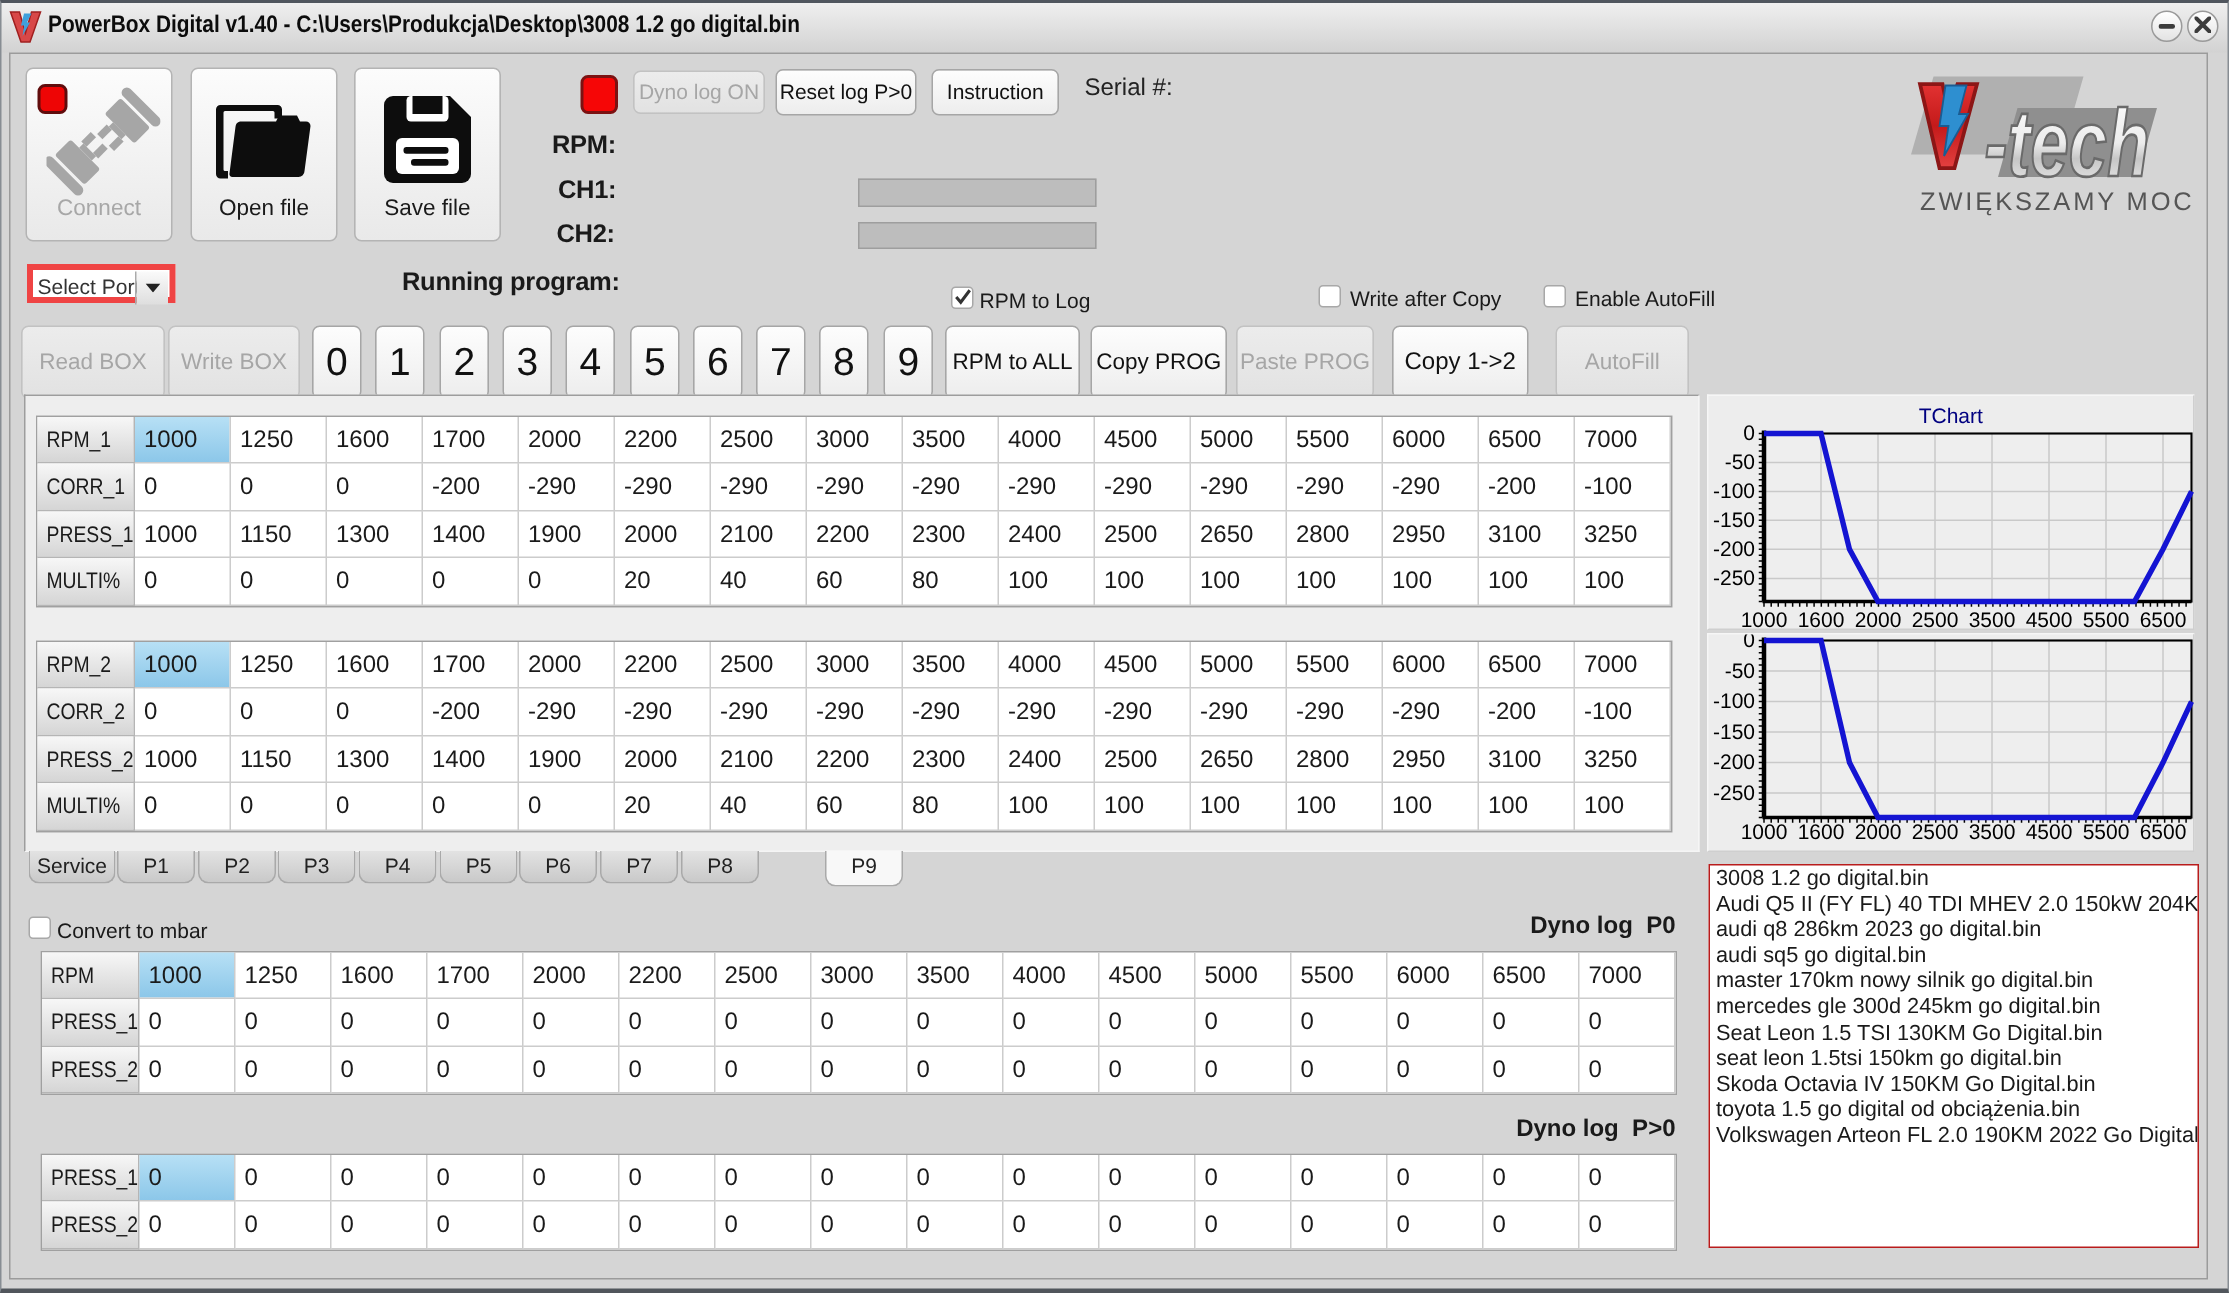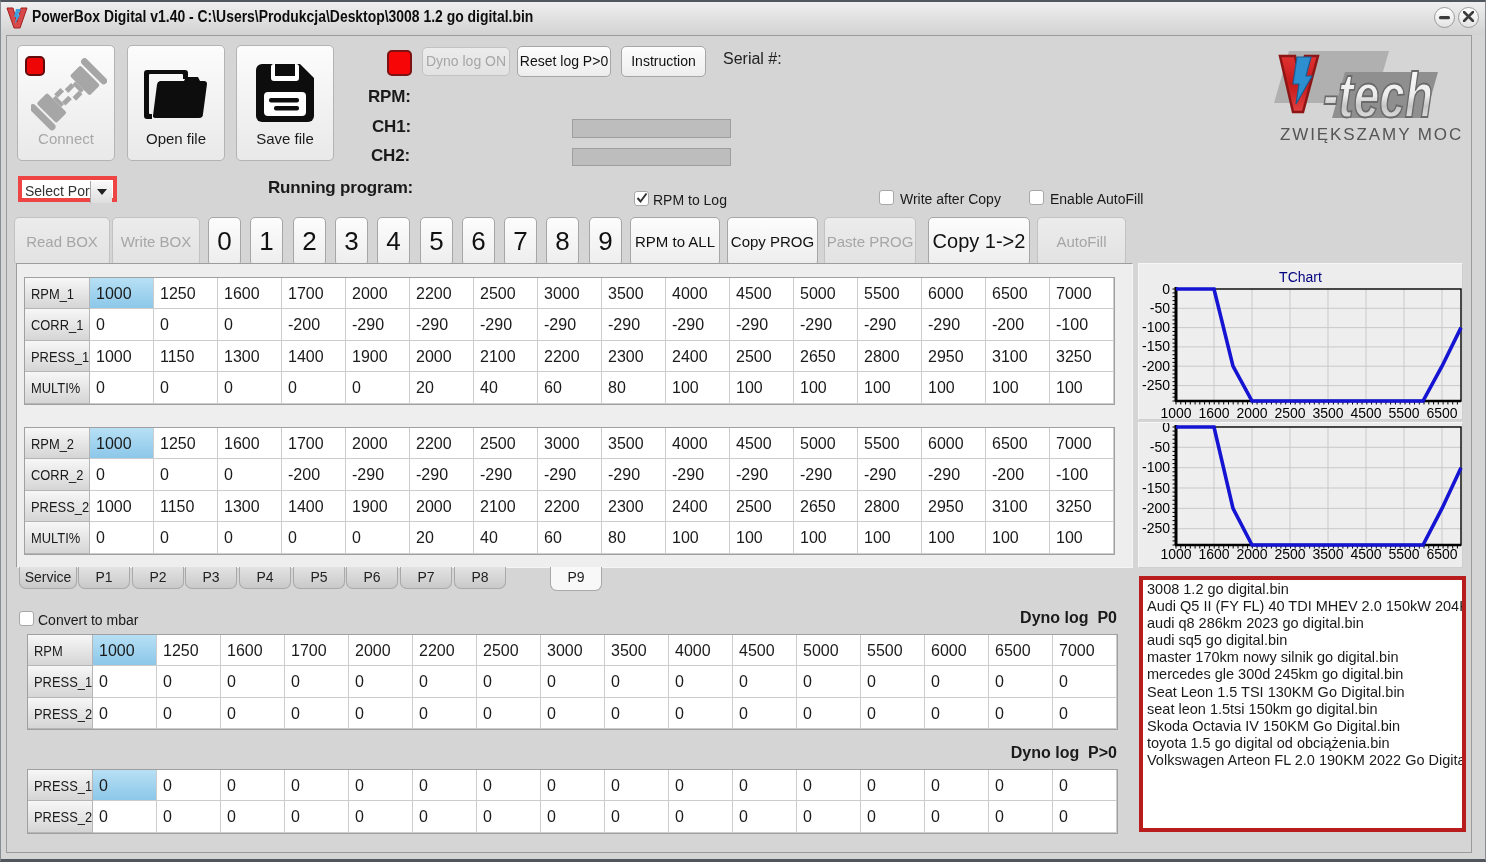--- a/index.html
+++ b/index.html
@@ -122,21 +122,21 @@
     <div class="btn digit" style="left:335px;top:217px;width:33px;height:49px">3</div>
     <div class="btn digit" style="left:377px;top:217px;width:33px;height:49px">4</div>
     <div class="btn digit" style="left:420px;top:217px;width:33px;height:49px">5</div>
     <div class="btn digit" style="left:462px;top:217px;width:33px;height:49px">6</div>
     <div class="btn digit" style="left:504px;top:217px;width:33px;height:49px">7</div>
     <div class="btn digit" style="left:546px;top:217px;width:33px;height:49px">8</div>
     <div class="btn digit" style="left:589px;top:217px;width:33px;height:49px">9</div>
 <div class="btn" style="left:630px;top:217px;width:90px;height:49px;font-size:15px;line-height:47px">RPM to ALL</div>
 <div class="btn" style="left:727px;top:217px;width:91px;height:49px;font-size:15px;line-height:47px">Copy PROG</div>
 <div class="btn dis" style="left:824px;top:217px;width:92px;height:49px;font-size:15px;line-height:47px">Paste PROG</div>
-<div class="btn" style="left:928px;top:217px;width:102px;height:49px;font-size:20px;line-height:47px">Copy 1-&gt;2</div>
+<div class="btn" style="left:928px;top:217px;width:91px;height:49px;font-size:16px;line-height:47px">Copy 1-&gt;2</div>
 <div class="btn dis" style="left:1037px;top:217px;width:89px;height:49px;font-size:15px;line-height:47px">AutoFill</div>
 
 <div style="position:absolute;left:16px;top:263px;width:1117px;height:305px;background:#eeeeee;border:1px solid #9d9d9d;border-bottom-color:#f5f5f5;border-right-color:#f5f5f5"></div>
 <div class="grid" style="left:24px;top:277px">
       <div class="h"><span>RPM_1</span></div>
       <div class="c sel">1000</div>
       <div class="c">1250</div>
       <div class="c">1600</div>
       <div class="c">1700</div>
       <div class="c">2000</div>
@@ -623,21 +623,21 @@
         <text x="75.0" y="136" text-anchor="middle" font-size="14" fill="#000">1600</text>
         <text x="113.0" y="136" text-anchor="middle" font-size="14" fill="#000">2000</text>
         <text x="151.0" y="136" text-anchor="middle" font-size="14" fill="#000">2500</text>
         <text x="189.0" y="136" text-anchor="middle" font-size="14" fill="#000">3500</text>
         <text x="227.0" y="136" text-anchor="middle" font-size="14" fill="#000">4500</text>
         <text x="265.0" y="136" text-anchor="middle" font-size="14" fill="#000">5500</text>
         <text x="303.0" y="136" text-anchor="middle" font-size="14" fill="#000">6500</text>
       </svg>
 </div>
 
-<div style="position:absolute;left:1139px;top:576px;width:327px;height:256px;background:#fff;border:4px solid #b91c1c;font-size:14.5px;line-height:17.1px;padding:1px 0 0 4px;overflow:hidden;white-space:nowrap">
+<div style="position:absolute;left:1139px;top:576px;width:327px;height:256px;background:#fff;border:1px solid #b91c1c;font-size:14.5px;line-height:17.1px;padding:1px 0 0 4px;overflow:hidden;white-space:nowrap">
 <div>3008 1.2 go digital.bin</div>
       <div>Audi Q5 II (FY FL) 40 TDI MHEV 2.0 150kW 204KM (</div>
       <div>audi q8 286km 2023 go digital.bin</div>
       <div>audi sq5 go digital.bin</div>
       <div>master 170km nowy silnik go digital.bin</div>
       <div>mercedes gle 300d 245km go digital.bin</div>
       <div>Seat Leon 1.5 TSI 130KM Go Digital.bin</div>
       <div>seat leon 1.5tsi 150km go digital.bin</div>
       <div>Skoda Octavia IV 150KM Go Digital.bin</div>
       <div>toyota 1.5 go digital od obciążenia.bin</div>

